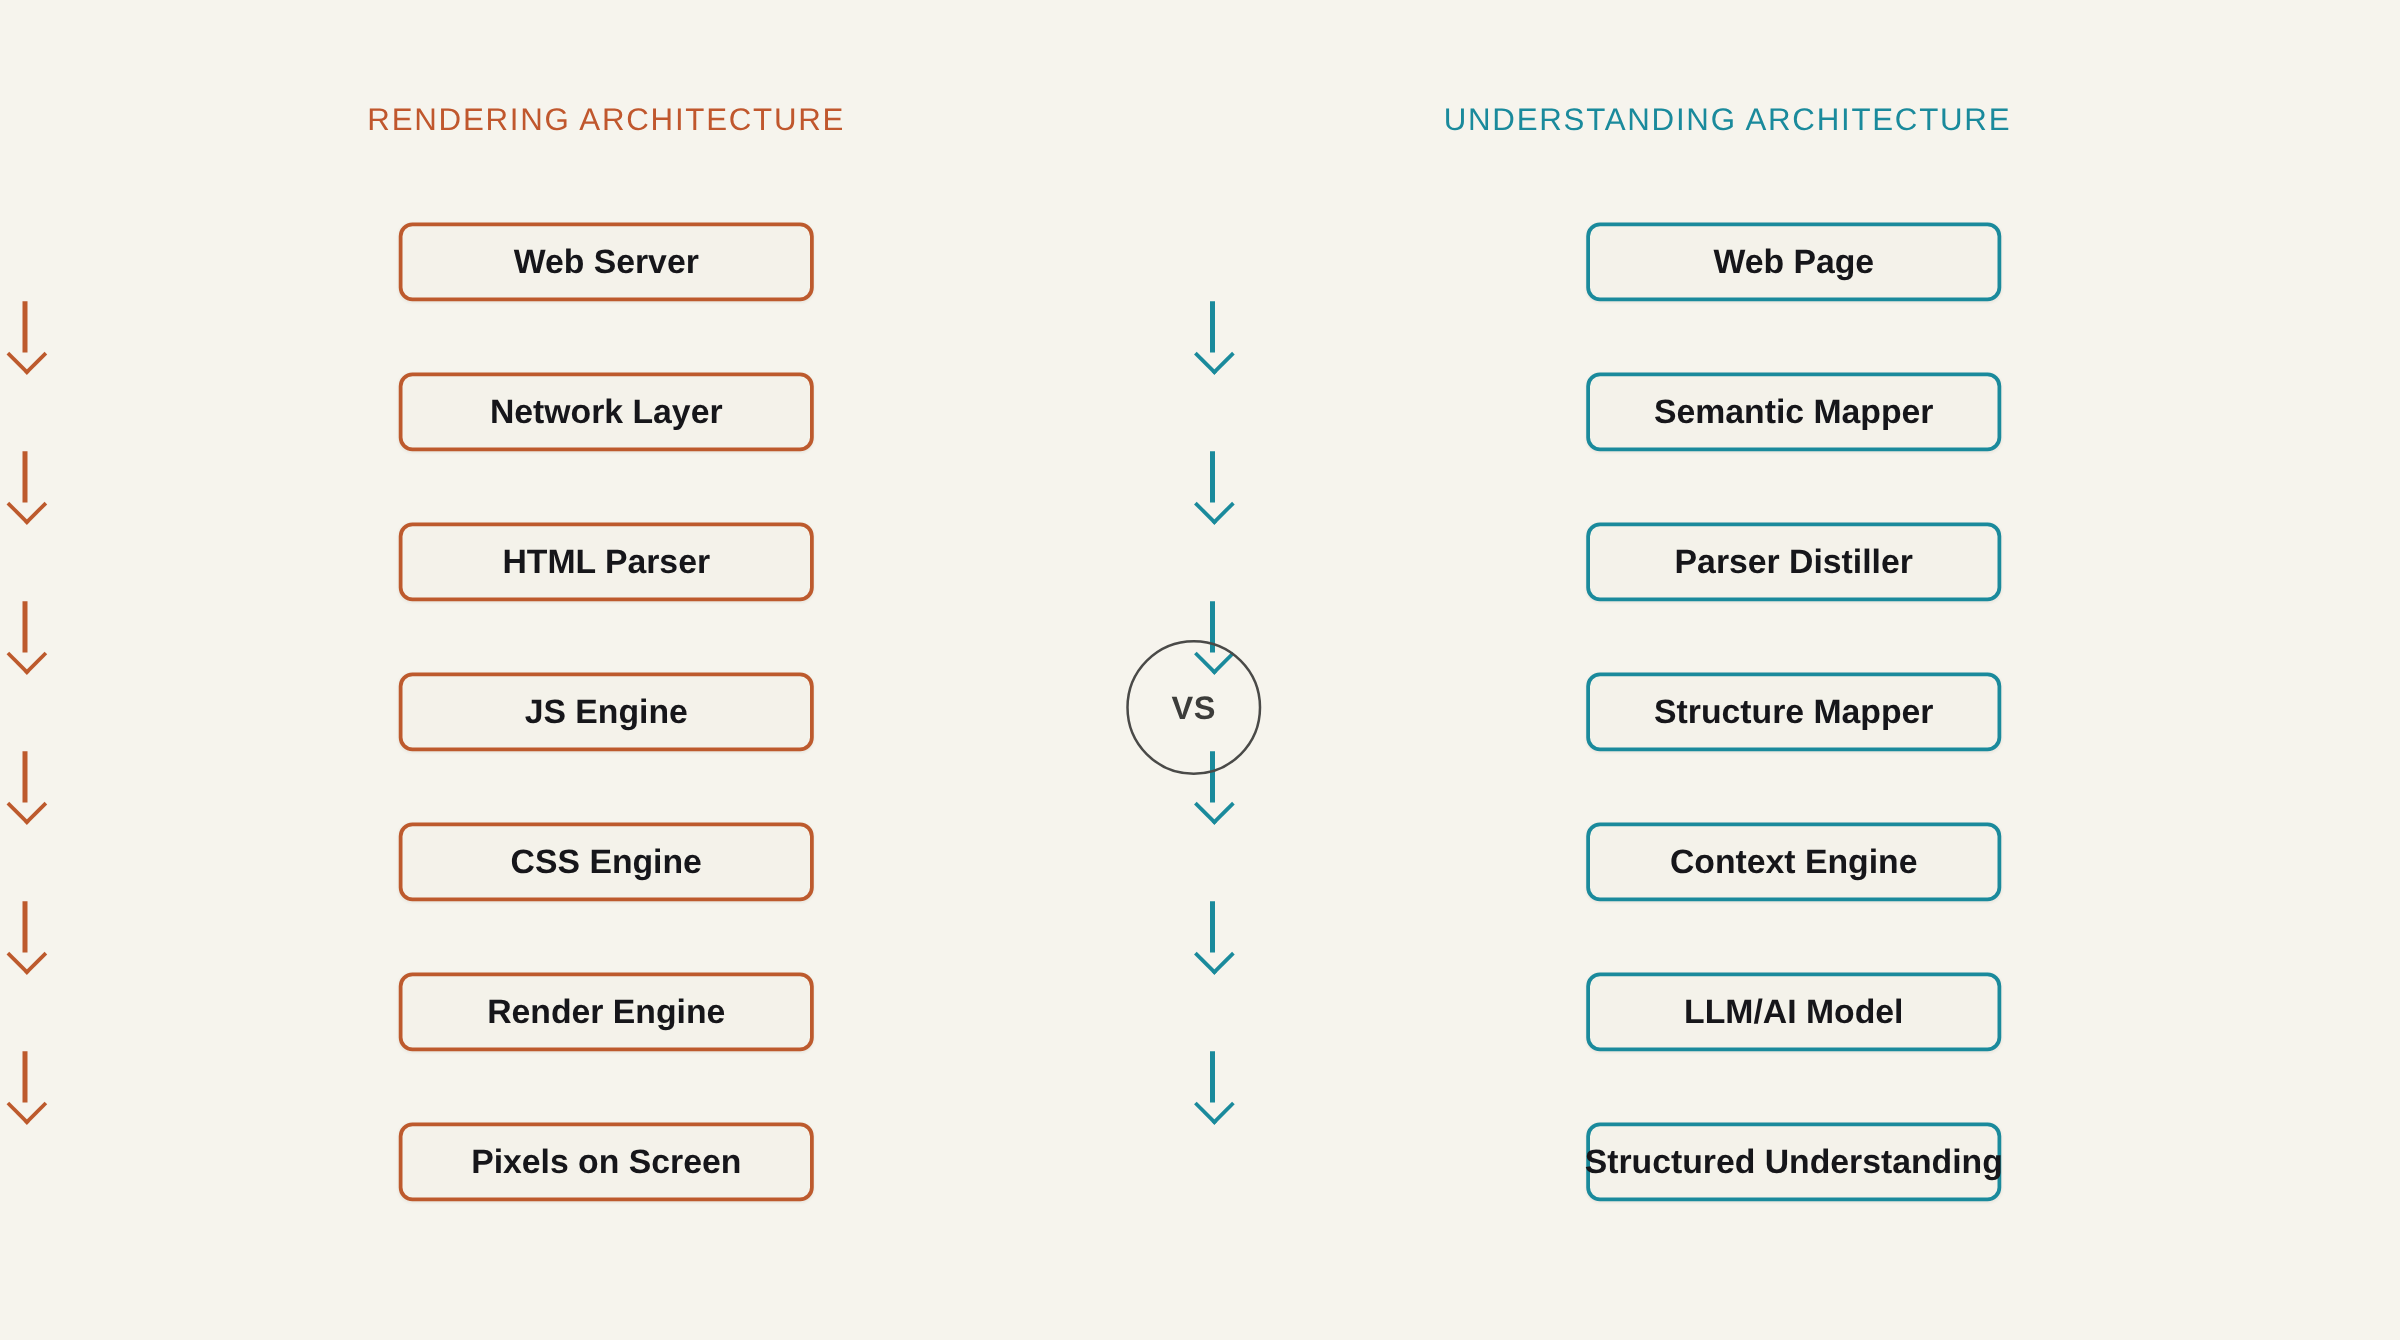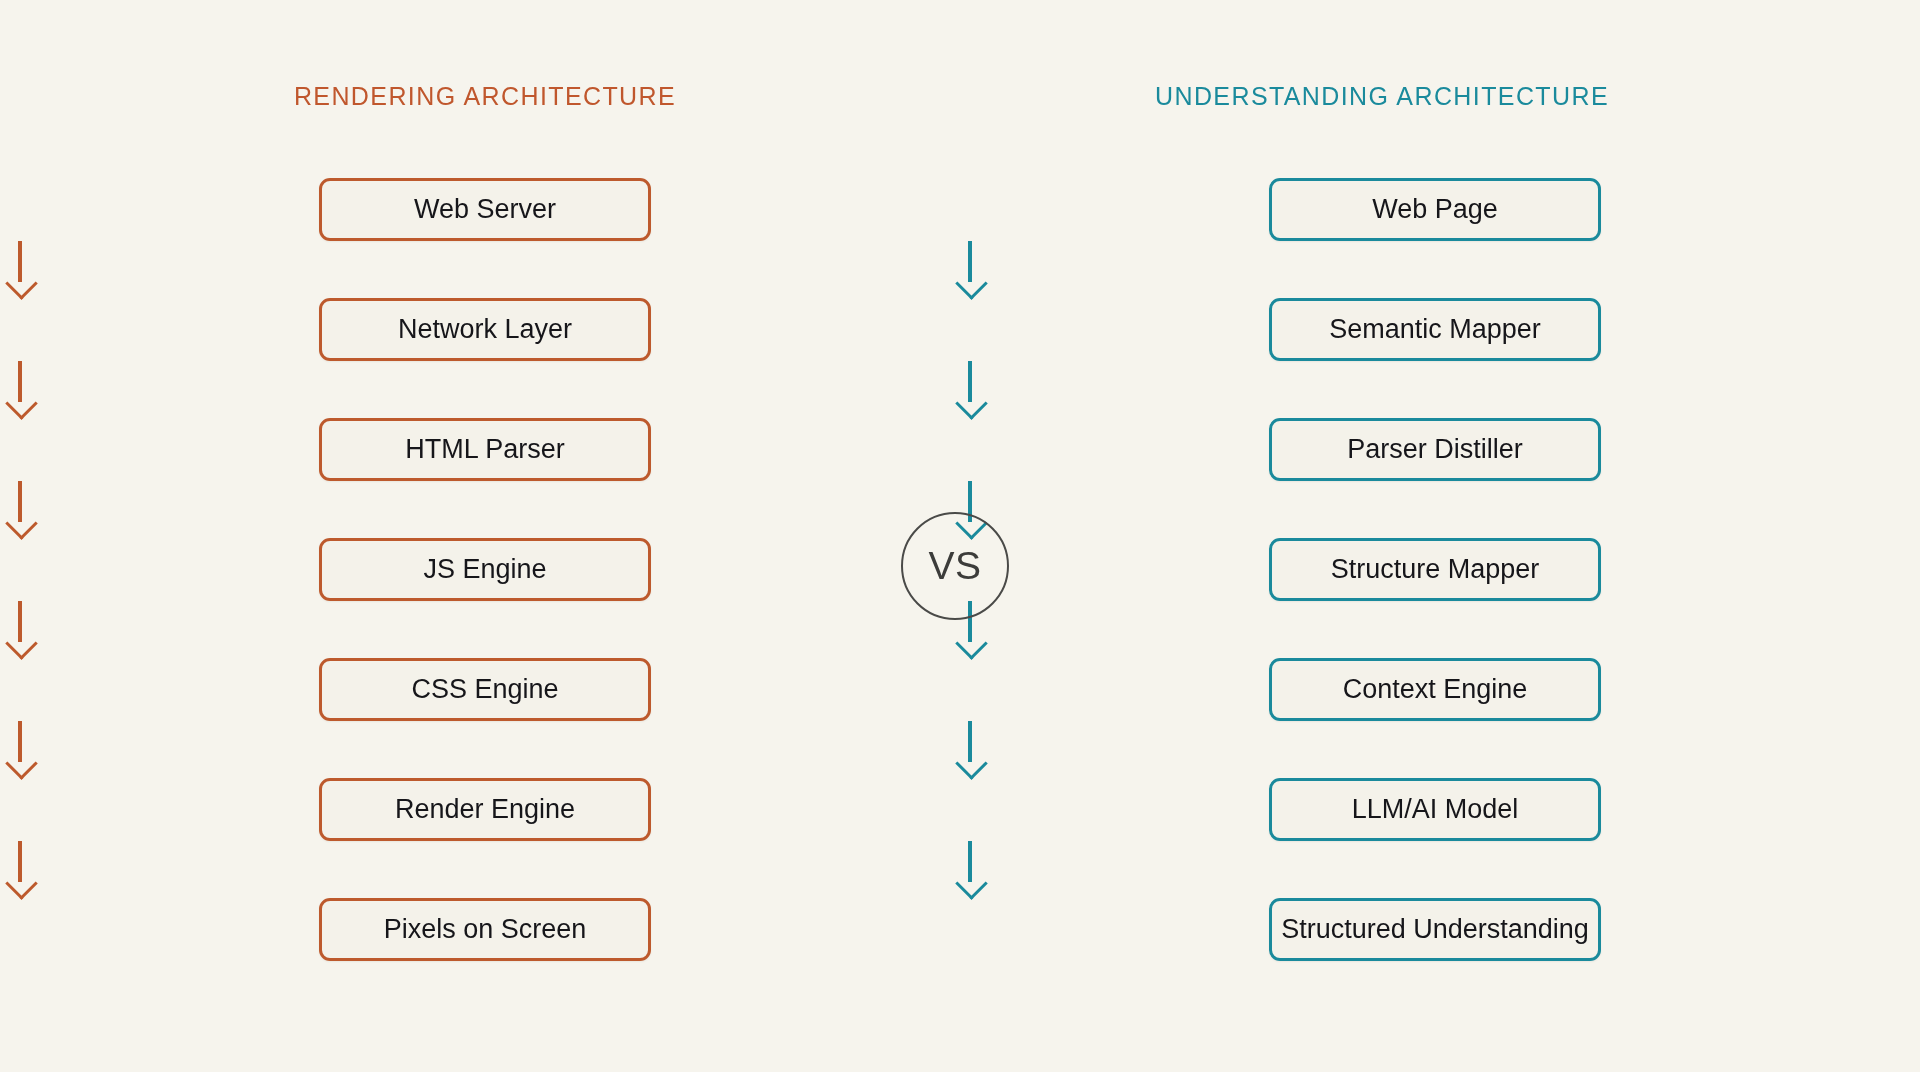--- a/index.html
+++ b/index.html
@@ -40,20 +40,21 @@
   .col-title.right {
     left: 897px;
     width: 970px;
     color: #1a8a9c;
   }
 
   
   .flow {
     position: absolute;
     top: 178px;
+    font-weight: bold;
   }
   .flow.left  { left: 0;    width: 970px; }
   .flow.right { left: 950px; width: 970px; }
 
   .node-wrap {
     position: relative;
     width: 100%;
     display: flex;
     flex-direction: column;
     align-items: center;
@@ -120,24 +121,24 @@
     width: 104px;
     height: 104px;
     border: 2.2px solid #4a4a48;
     border-radius: 50%;
     display: flex;
     align-items: center;
     justify-content: center;
     background: transparent;
   }
   .vs-badge .vs-text {
-    font-size: 39px;
+    font-size: 26px;
     color: #3c3c3a;
     letter-spacing: 0.5px;
-    font-weight: 400;
+    font-weight: 700;
   }
 </style>
 </head>
 <body>
 
 <div id="canvas">
 
   <div class="col-title left">RENDERING ARCHITECTURE</div>
 
   <div class="col-title right">UNDERSTANDING ARCHITECTURE</div>

